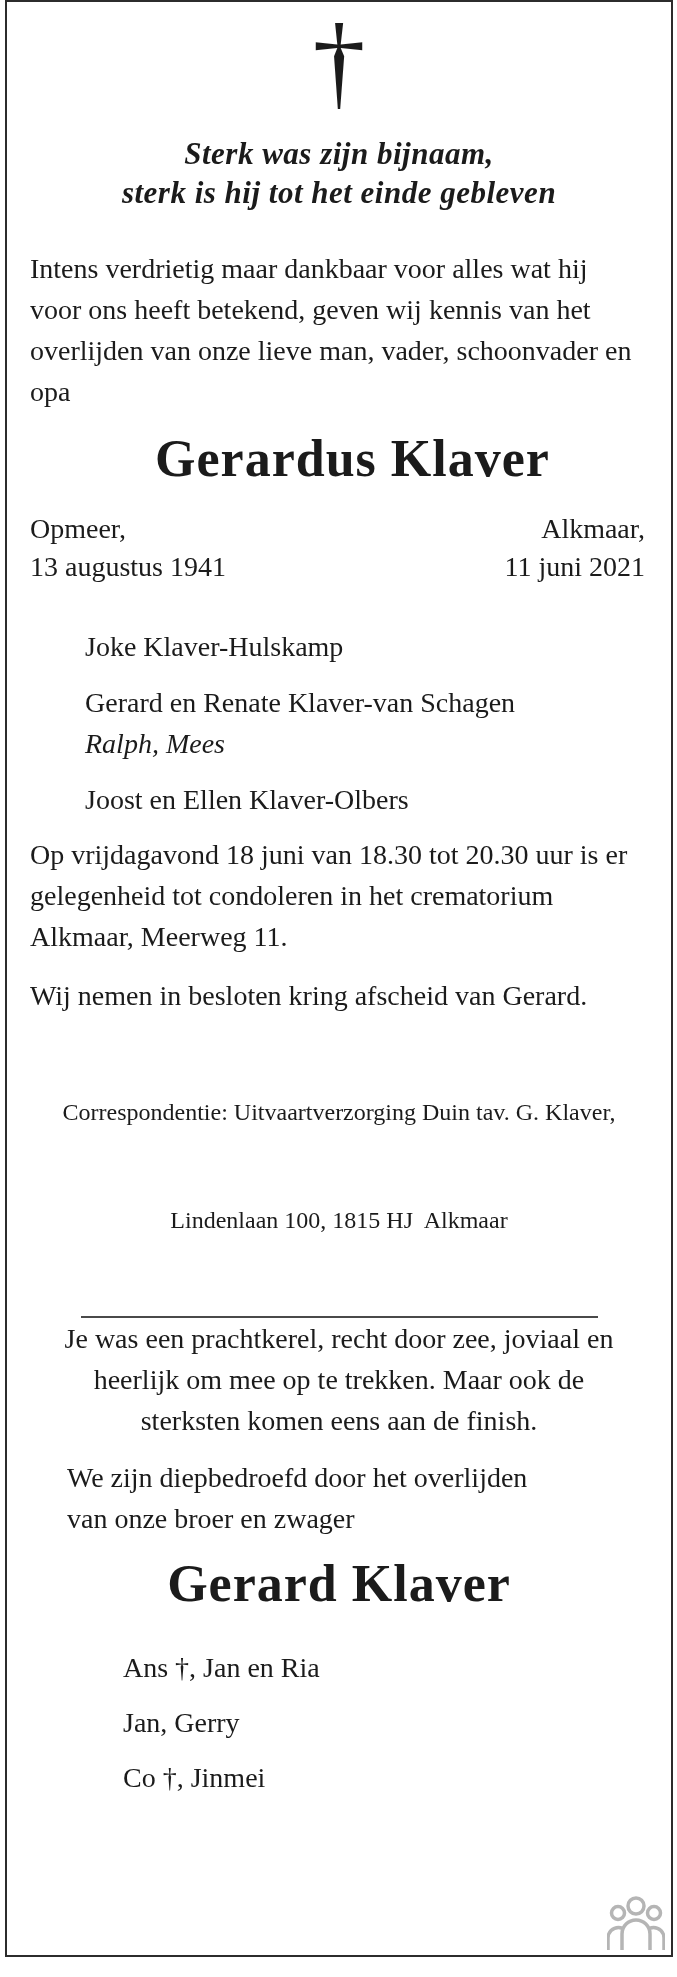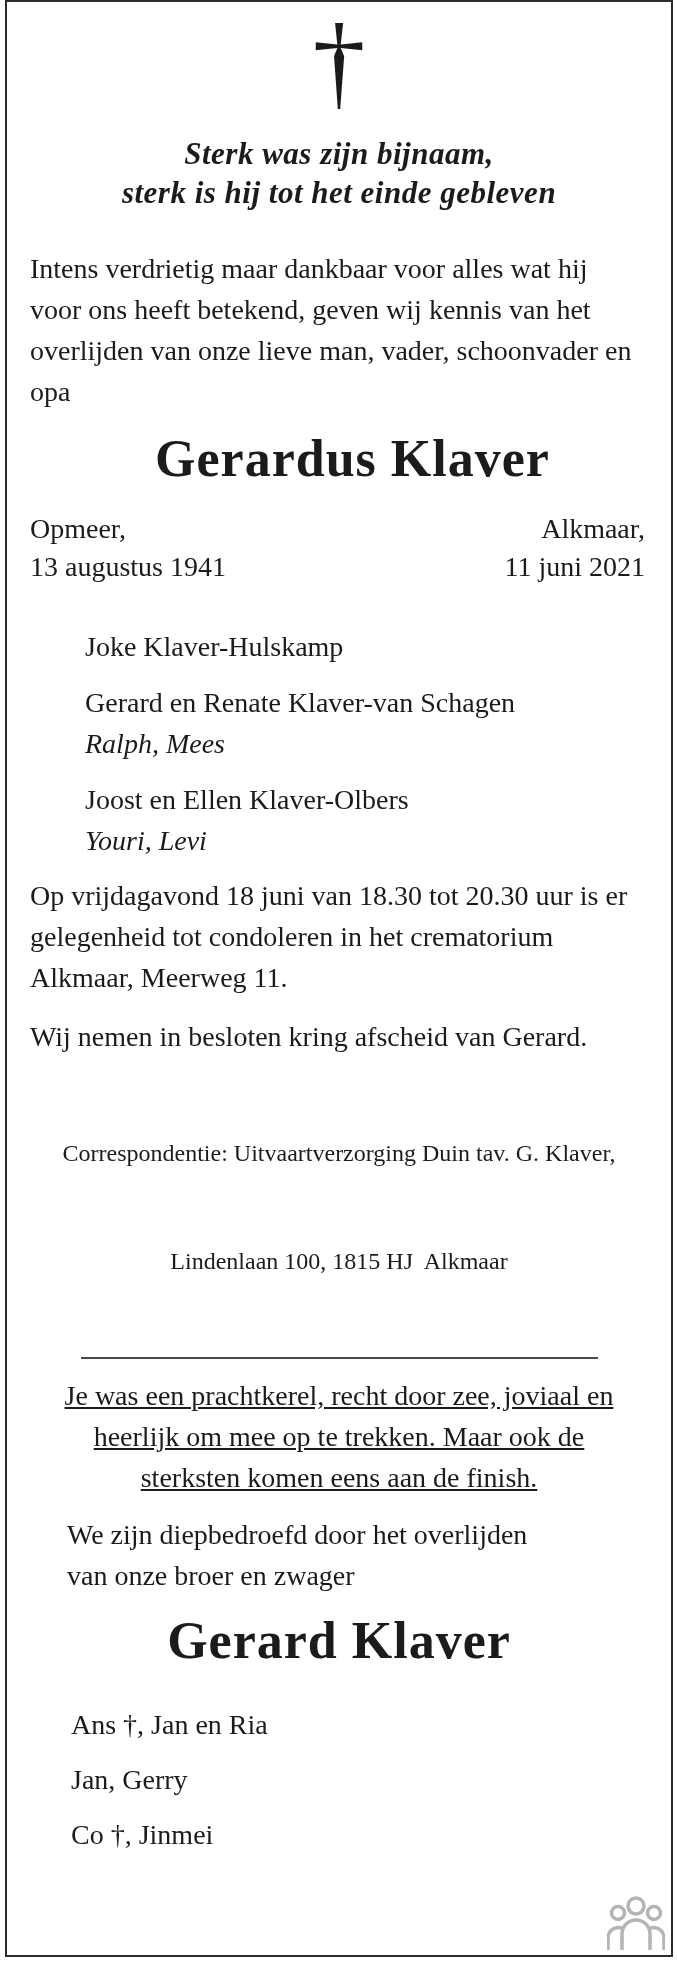--- a/index.html
+++ b/index.html
@@ -84,45 +84,43 @@
     line-height: 36px;
     white-space: pre-wrap;
   }
   .divider {
     width: 517px;
     margin: 6px auto 0;
     border-top: 2px solid #4a4a4a;
     height: 0;
   }
   .tribute-quote {
-    margin-top: 16px;
     text-align: center;
     font-size: 28px;
     line-height: 41px;
     padding: 0 34px;
-    text-decoration: underline;
   }
   .tribute-announcement {
     margin-top: 16px;
     text-align: left;
     font-size: 28px;
     line-height: 41px;
     padding: 0 60px;
   }
   .tribute-name {
     margin-top: 16px;
     text-align: center;
     font-size: 52px;
     line-height: 58px;
     font-weight: bold;
     letter-spacing: 1px;
   }
   .siblings-list {
     margin-top: 34px;
-    padding-left: 64px;
+    padding-left: 116px;
     font-size: 28px;
     line-height: 41px;
   }
   .sibling-item { margin-bottom: 14px; }
   .family-logo {
     position: absolute;
     right: 6px;
     bottom: 1px;
   }
 </style>
@@ -158,21 +156,20 @@
       <div>Joke Klaver-Hulskamp</div>
     </div>
     <div class="family-group">
       <div>Gerard en Renate Klaver-van Schagen</div>
       <div class="family-children">Ralph, Mees</div>
     </div>
     <div class="family-group">
     </div>
     <div class="family-group">
       <div>Joost en Ellen Klaver-Olbers</div>
-      <div class="family-children">Youri, Levi</div>
     </div>
   </div>
 
   <div class="para condolence">Op vrijdagavond 18 juni van 18.30 tot 20.30 uur is er gelegenheid tot condoleren in het crematorium Alkmaar, Meerweg 11.</div>
 
   <div class="para farewell">Wij nemen in besloten kring afscheid van Gerard.</div>
 
   <div class="correspondence">
     <div>Correspondentie: Uitvaartverzorging Duin tav. G. Klaver,</div>
     <div>Lindenlaan 100, 1815 HJ  Alkmaar</div>

